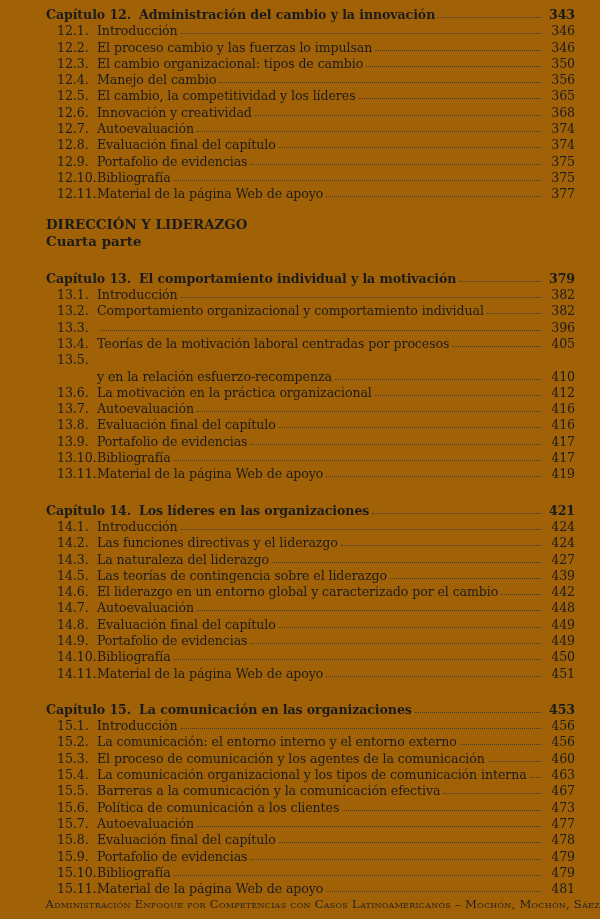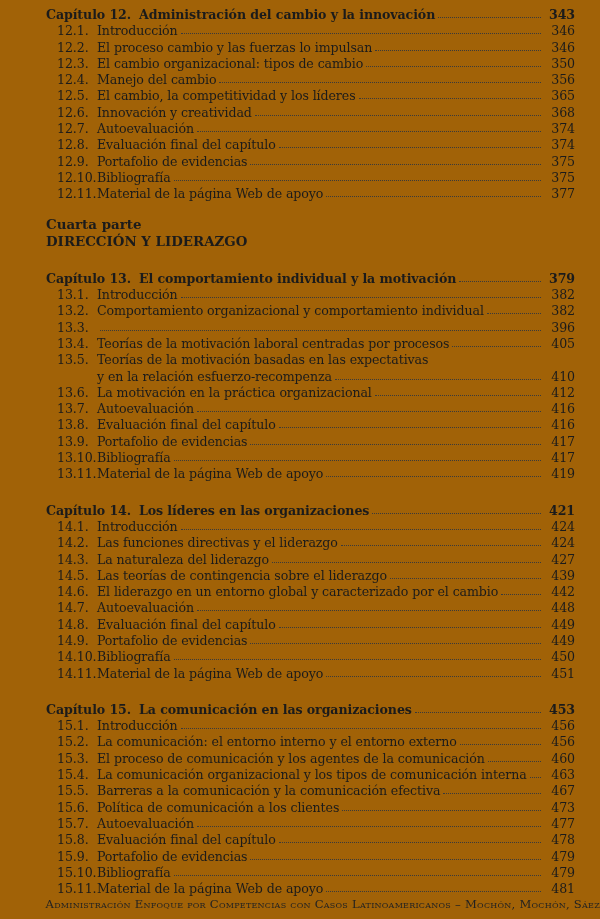--- a/index.html
+++ b/index.html
@@ -148,22 +148,22 @@
           <span class="page-num">375</span>
         </div>
         <div class="row item-row">
           <span class="item-num">12.11.</span>
           <span class="item-title">Material de la página Web de apoyo</span>
           <span class="dots"></span>
           <span class="page-num">377</span>
         </div>
       </div>
       <div class="part-heading">
+        <div class="part-line">DIRECCIÓN Y LIDERAZGO</div>
         <div class="part-line">Cuarta parte</div>
-        <div class="part-line">DIRECCIÓN Y LIDERAZGO</div>
       </div>
       <div class="chapter-block">
         <div class="row chapter-row">
           <span class="ch-label">Capítulo 13.</span>
           <span class="ch-title">El comportamiento individual y la motivación</span>
           <span class="dots"></span>
           <span class="page-num">379</span>
         </div>
         <div class="row item-row">
           <span class="item-num">13.1.</span>
@@ -183,21 +183,20 @@
           <span class="page-num">396</span>
         </div>
         <div class="row item-row">
           <span class="item-num">13.4.</span>
           <span class="item-title">Teorías de la motivación laboral centradas por procesos</span>
           <span class="dots"></span>
           <span class="page-num">405</span>
         </div>
         <div class="row item-row">
           <span class="item-num">13.5.</span>
-          <span class="item-title">Teorías de la motivación basadas en las expectativas</span>
         </div>
         <div class="row item-row">
           <span class="item-num"></span>
           <span class="item-title">y en la relación esfuerzo-recompenza</span>
           <span class="dots"></span>
           <span class="page-num">410</span>
         </div>
         <div class="row item-row">
           <span class="item-num">13.6.</span>
           <span class="item-title">La motivación en la práctica organizacional</span>

